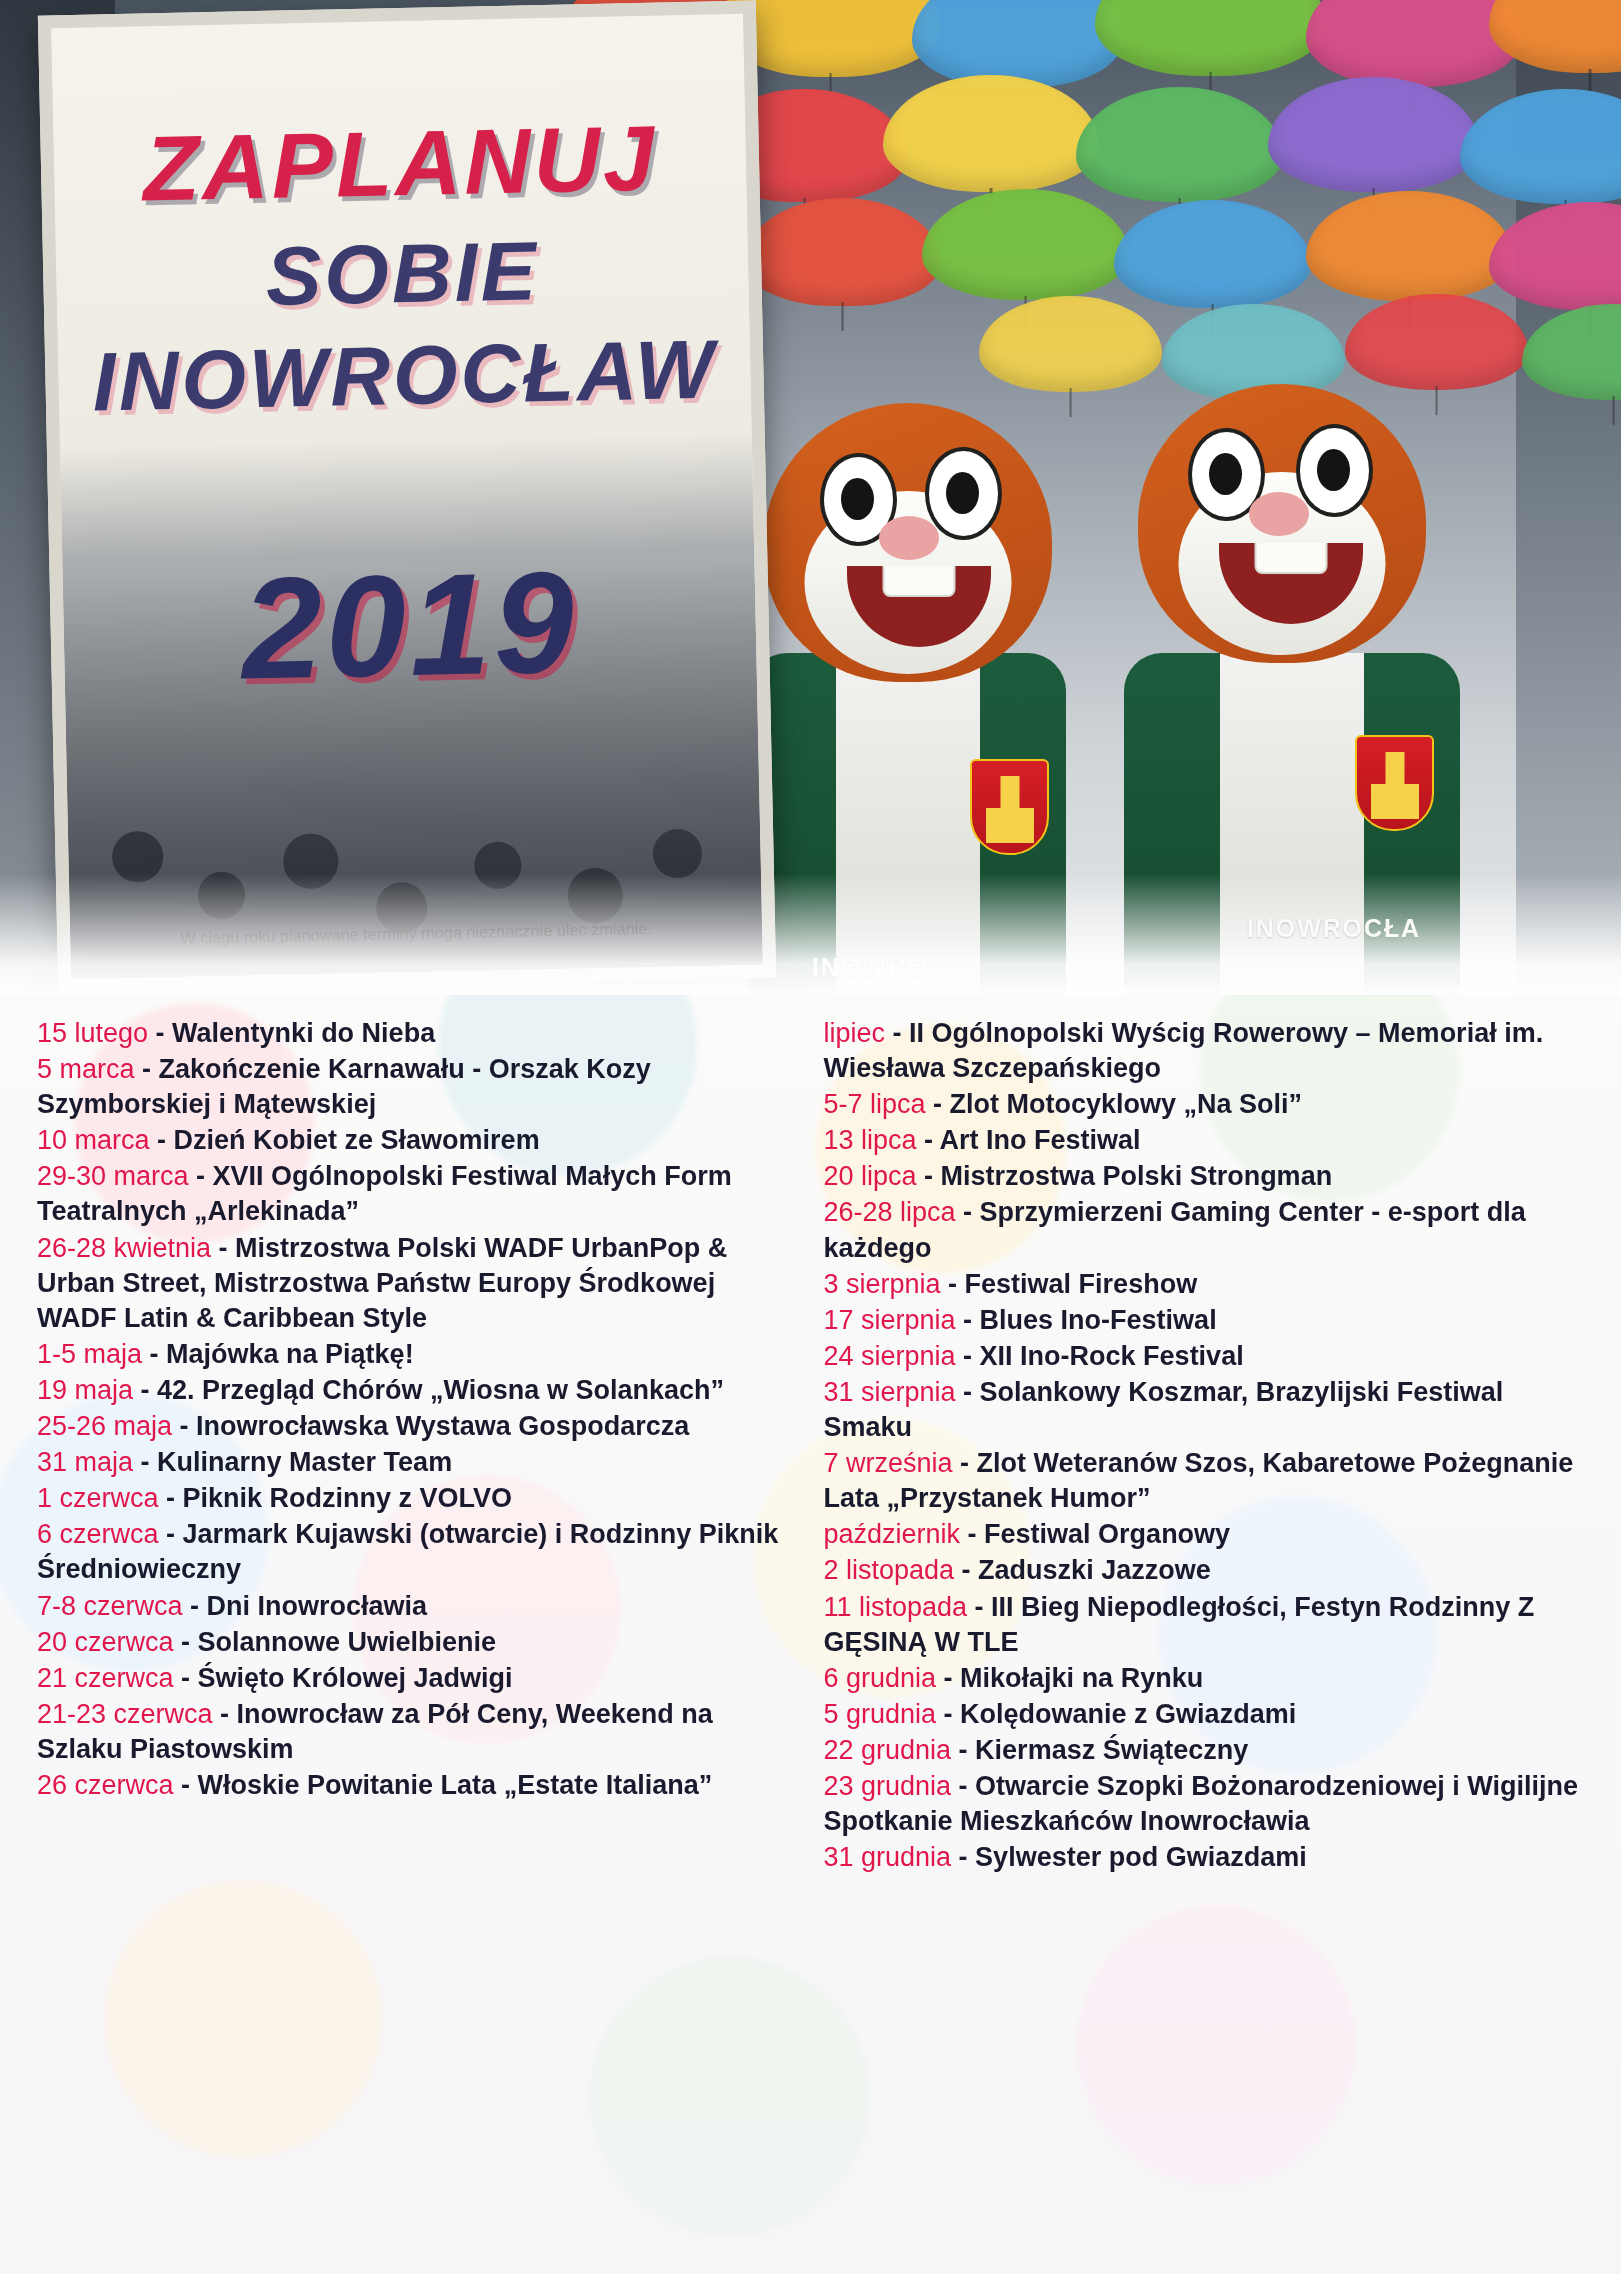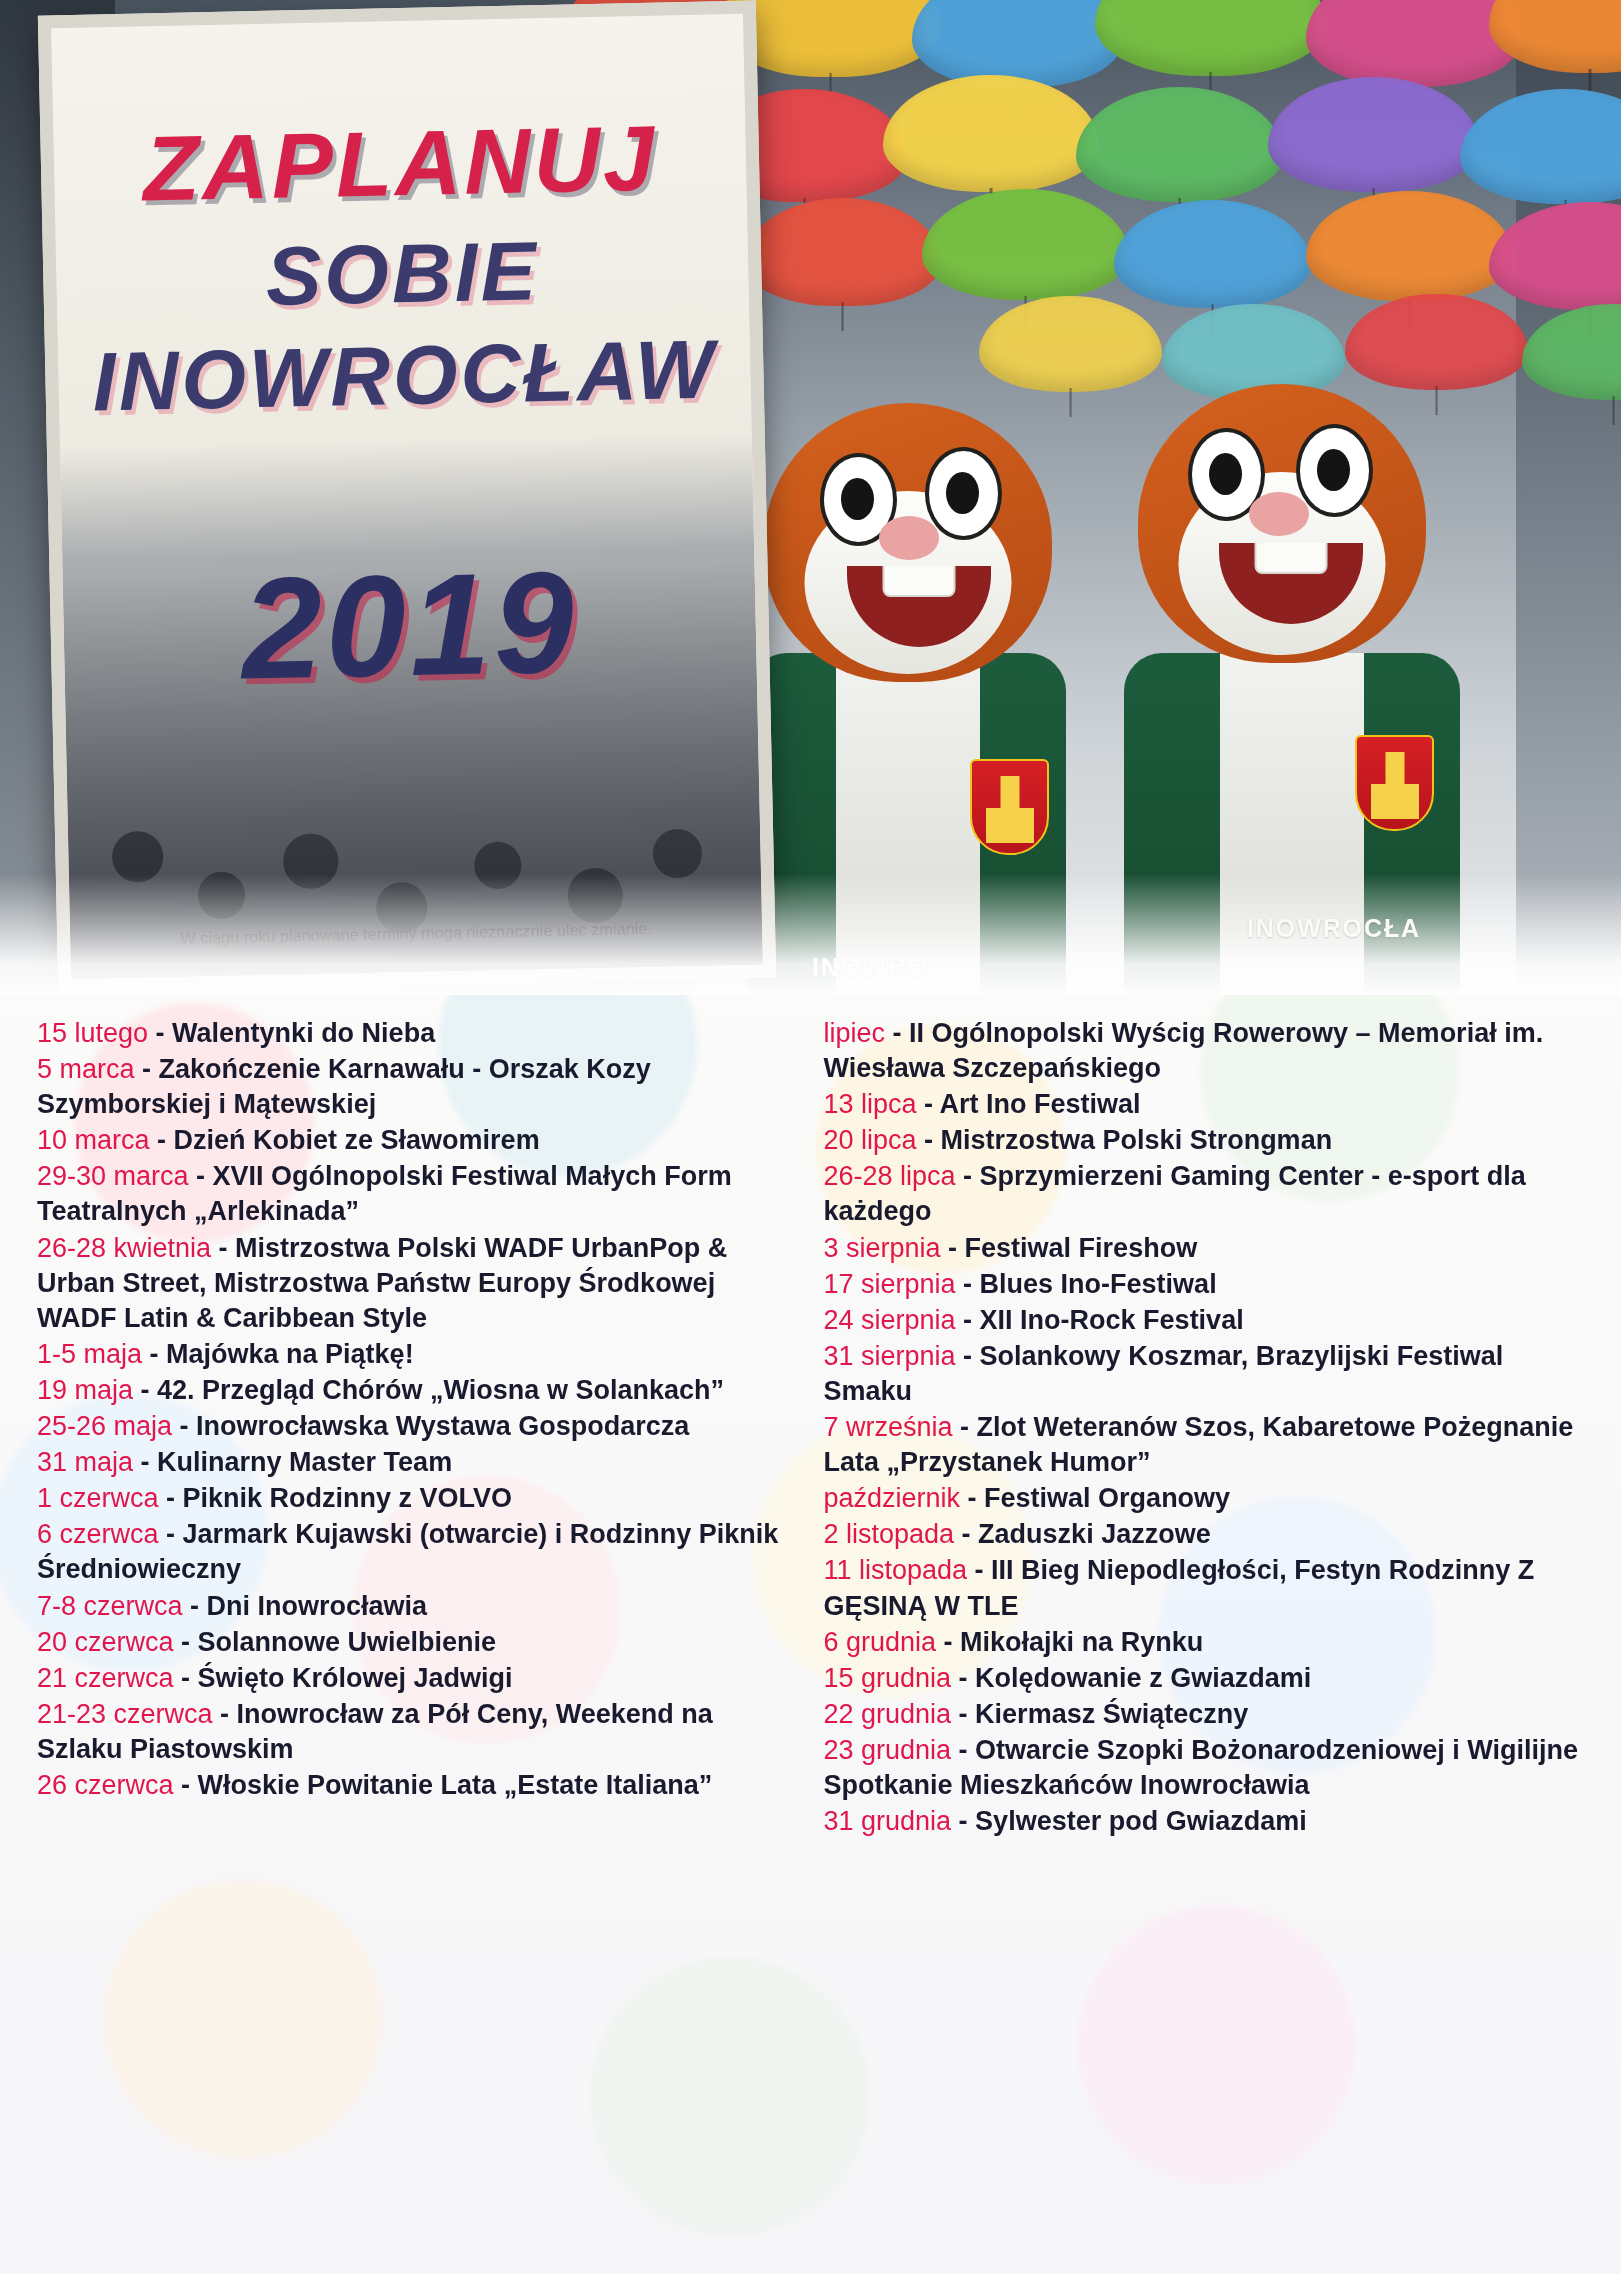--- a/index.html
+++ b/index.html
@@ -429,33 +429,34 @@
           <p class="entry"><span class="date">1 czerwca</span><span> - Piknik Rodzinny z VOLVO</span></p>
           <p class="entry"><span class="date">6 czerwca</span><span> - Jarmark Kujawski (otwarcie) i Rodzinny Piknik Średniowieczny</span></p>
           <p class="entry"><span class="date">7-8 czerwca</span><span> - Dni Inowrocławia</span></p>
           <p class="entry"><span class="date">20 czerwca</span><span> - Solannowe Uwielbienie</span></p>
           <p class="entry"><span class="date">21 czerwca</span><span> - Święto Królowej Jadwigi</span></p>
           <p class="entry"><span class="date">21-23 czerwca</span><span> - Inowrocław za Pół Ceny, Weekend na Szlaku Piastowskim</span></p>
           <p class="entry"><span class="date">26 czerwca</span><span> - Włoskie Powitanie Lata „Estate Italiana”</span></p>
         </div>
       <div class="col" id="col-right">
           <p class="entry"><span class="date">lipiec</span><span> - II Ogólnopolski Wyścig Rowerowy – Memoriał im.  Wiesława Szczepańskiego</span></p>
+          <p class="entry"><span class="date">5-7 lipca</span><span> - Zlot Motocyklowy „Na Soli”</span></p>
           <p class="entry"><span class="date">13 lipca</span><span> - Art Ino Festiwal</span></p>
           <p class="entry"><span class="date">20 lipca</span><span> - Mistrzostwa Polski Strongman</span></p>
           <p class="entry"><span class="date">26-28 lipca</span><span> - Sprzymierzeni Gaming Center - e-sport dla każdego</span></p>
           <p class="entry"><span class="date">3 sierpnia</span><span> - Festiwal Fireshow</span></p>
           <p class="entry"><span class="date">17 sierpnia</span><span> - Blues Ino-Festiwal</span></p>
           <p class="entry"><span class="date">24 sierpnia</span><span> - XII Ino-Rock Festival</span></p>
           <p class="entry"><span class="date">31 sierpnia</span><span> - Solankowy Koszmar, Brazylijski Festiwal Smaku</span></p>
           <p class="entry"><span class="date">7 września</span><span> - Zlot Weteranów Szos, Kabaretowe Pożegnanie Lata „Przystanek Humor”</span></p>
           <p class="entry"><span class="date">październik</span><span> - Festiwal Organowy</span></p>
           <p class="entry"><span class="date">2 listopada</span><span> - Zaduszki Jazzowe</span></p>
           <p class="entry"><span class="date">11 listopada</span><span> - III Bieg Niepodległości, Festyn Rodzinny Z GĘSINĄ W TLE</span></p>
           <p class="entry"><span class="date">6 grudnia</span><span>  - Mikołajki na Rynku</span></p>
-          <p class="entry"><span class="date">15 grudnia</span><span> - Kolędowanie z Gwiazdami</span></p>
+          <p class="entry"><span class="date">5 grudnia</span><span> - Kolędowanie z Gwiazdami</span></p>
           <p class="entry"><span class="date">22 grudnia</span><span> - Kiermasz Świąteczny</span></p>
           <p class="entry"><span class="date">23 grudnia</span><span> - Otwarcie Szopki Bożonarodzeniowej i Wigilijne Spotkanie Mieszkańców Inowrocławia</span></p>
           <p class="entry"><span class="date">31 grudnia</span><span> - Sylwester pod Gwiazdami</span></p>
         </div>
     </div>
   </div>
 
 </div>
 
 

